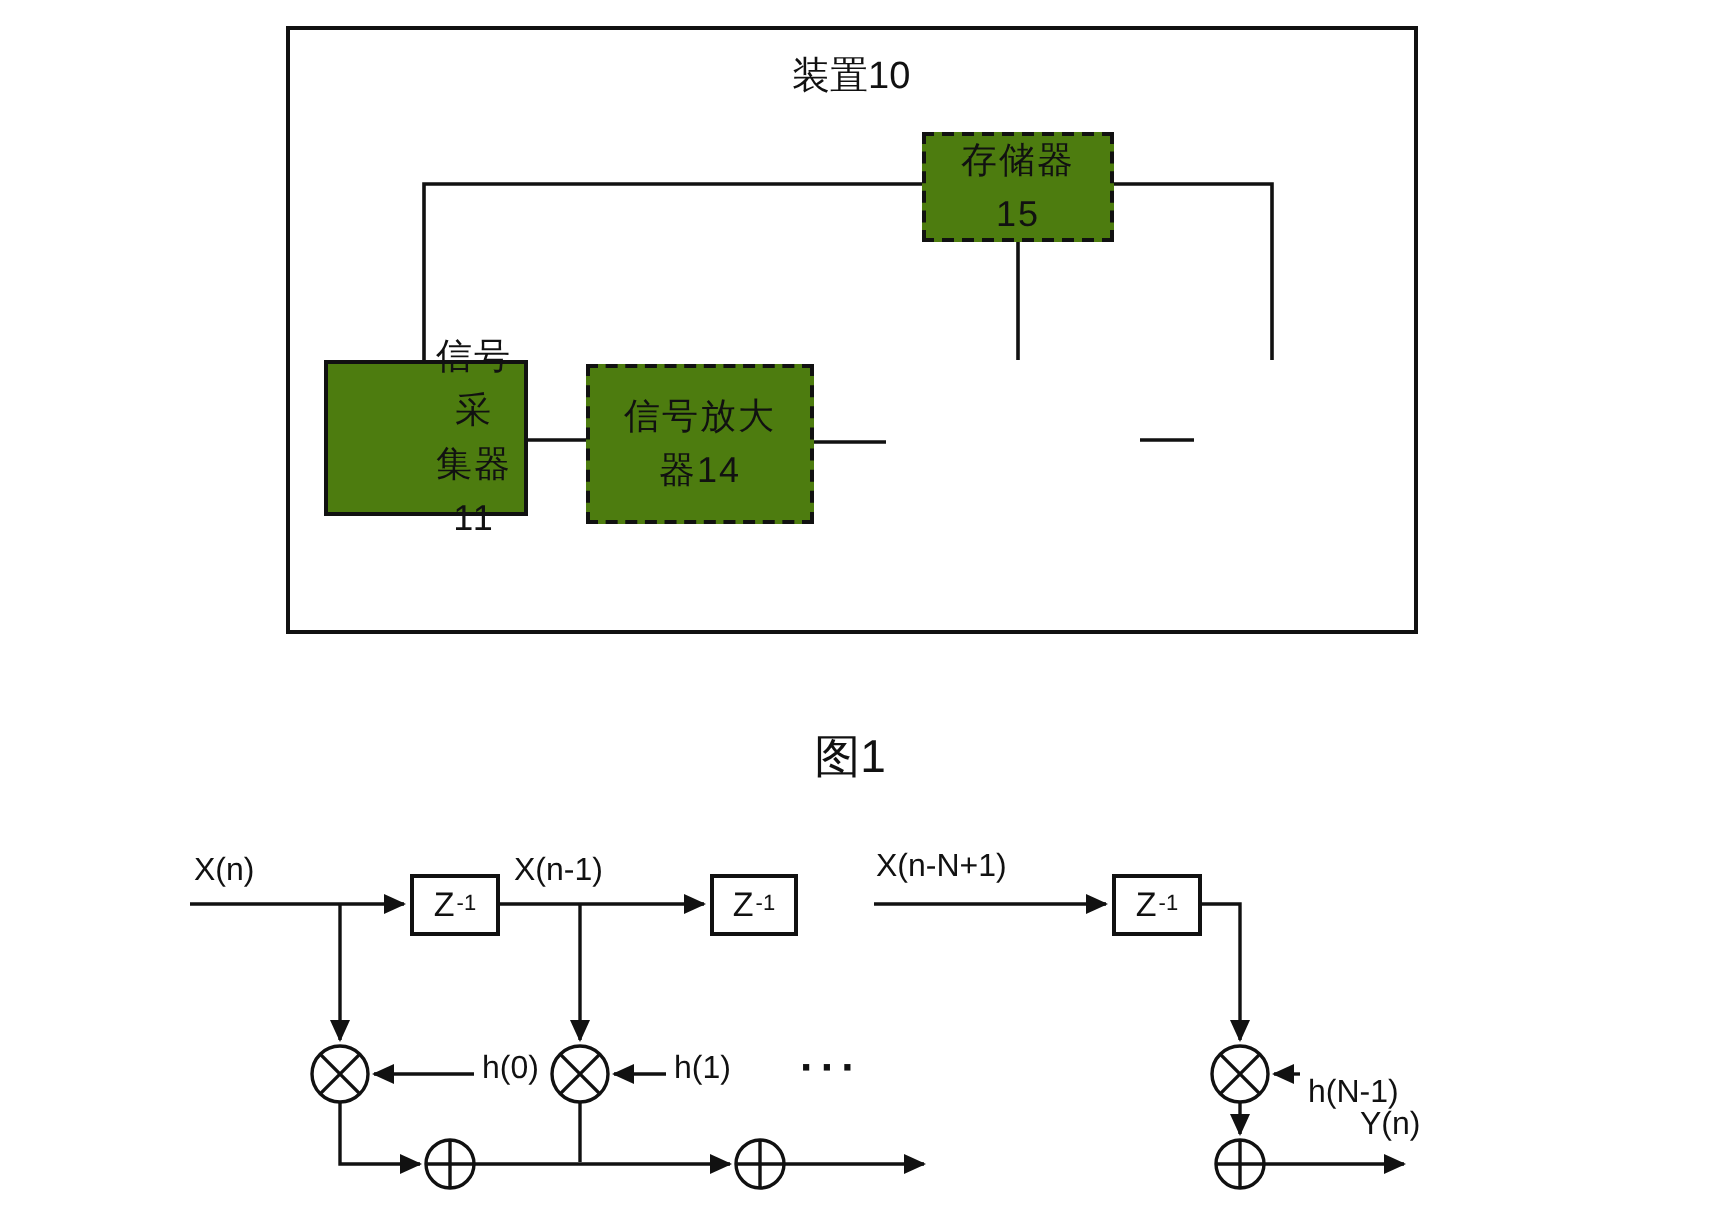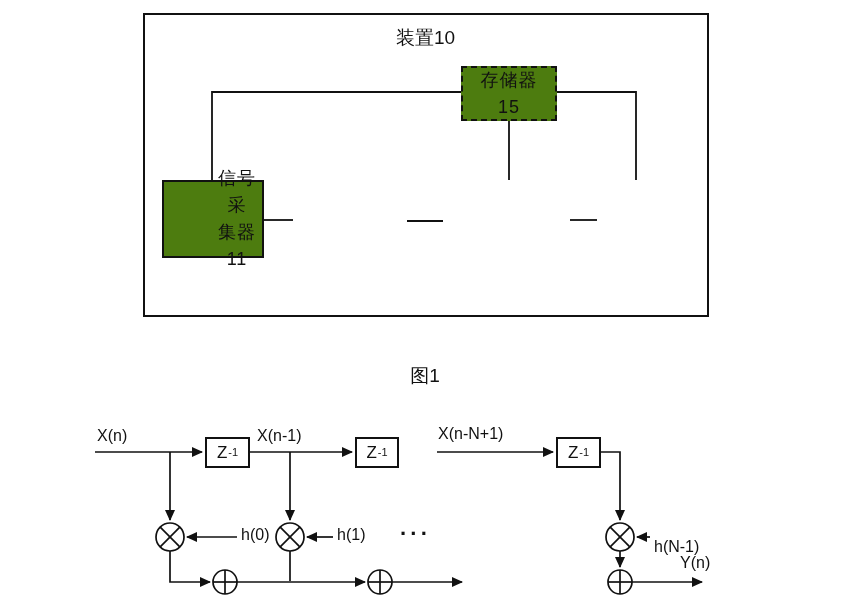--- a/index.html
+++ b/index.html
@@ -11,21 +11,21 @@
   .wires { position:absolute; left:0; top:0; width:862px; height:610px; }
   .outer { position:absolute; border:2px solid #111; background:transparent; }
   .block {
     position:absolute; background:#4d7c0f; border:2px solid #111;
     display:flex; flex-direction:column; align-items:center; justify-content:center;
     font-size:18px; line-height:1.5; text-align:center; letter-spacing:1px;
   }
   .block.dashed { border-style:dashed; }
   .lbl { position:absolute; font-size:16px; white-space:nowrap; }
   .title-lbl { font-size:19px; }
-  .caption-lbl { font-size:19px; }
+  .caption-lbl { font-size:23px; }
   .dots-lbl { font-size:22px; letter-spacing:3px; font-weight:bold; }
   .zbox {
     position:absolute; border:2px solid #111; background:#fff;
     display:flex; align-items:center; justify-content:center; font-size:17px;
   }
   .zbox sup { font-size:11px; margin-left:1px; line-height:1; }
 </style>
 </head>
 <body>
 
@@ -103,20 +103,24 @@
   <div class="block dashed" style="left:461px; top:66px; width:96px; height:55px;">
     <span>存储器</span>
     <span>15</span>
   </div>
 
   <div class="block" style="left:162px; top:180px; width:102px; height:78px;padding-left:48px;">
     <span>信号采</span>
     <span>集器11</span>
   </div>
 
+  <div class="block dashed" style="left:293px; top:182px; width:114px; height:80px;">
+    <span>信号放大</span>
+    <span>器14</span>
+  </div>
 
 
 
   <div class="lbl caption-lbl" style="left:385px; top:363px; width:80px; text-align:center;">图1</div>
 
   <div class="lbl" style="left:97px; top:427px;">X(n)</div>
 
   <div class="zbox" style="left:205px; top:437px; width:45px; height:31px;">
     <span>Z</span>
       <sup>-1</sup>

